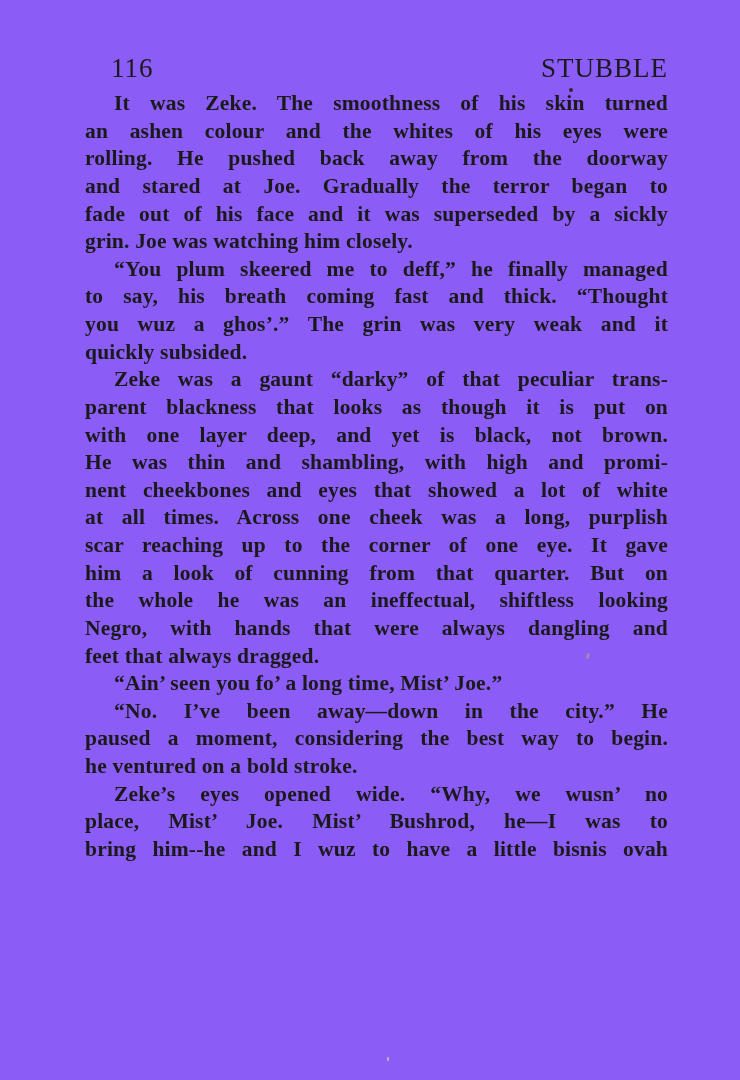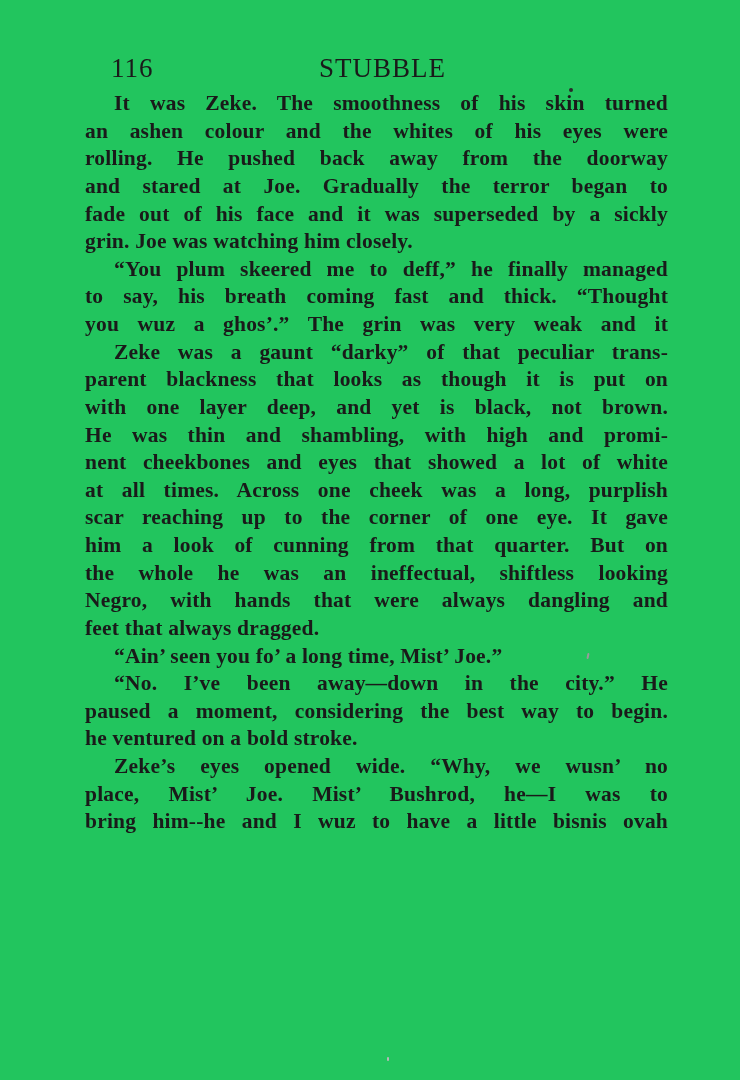--- a/index.html
+++ b/index.html
@@ -4,21 +4,21 @@
 <style>
   html, body {
     margin: 0;
     padding: 0;
     background: #ffffff;
   }
   .book-page {
     position: relative;
     width: 740px;
     height: 1080px;
-    background: #22c55e;
+    background: #8b5cf6;
     overflow: hidden;
     font-family: "Liberation Serif", "DejaVu Serif", serif;
     color: #1a1a1a;
   }
   .page-header {
     position: absolute;
     top: 54px;
     left: 85px;
     width: 583px;
     height: 28px;
@@ -29,21 +29,21 @@
     position: absolute;
     left: 26px;
     top: 0;
     letter-spacing: 1px;
   }
   .running-title {
     position: absolute;
     left: 0;
     width: 100%;
     top: 0;
-    text-align: center;
+    text-align: right;
     letter-spacing: 1px;
     padding-left: 12px;
     box-sizing: border-box;
   }
   .page-body {
     position: absolute;
     top: 90px;
     left: 85px;
     width: 583px;
     font-size: 21.5px;
@@ -106,20 +106,21 @@
       <span class="ln" style="display:block">an ashen colour and the whites of his eyes were</span>
       <span class="ln" style="display:block">rolling.  He pushed back away from the doorway</span>
       <span class="ln" style="display:block">and stared at Joe.  Gradually the terror began to</span>
       <span class="ln" style="display:block">fade out of his face and it was superseded by a sickly</span>
       <span class="ln end" style="display:block">grin.  Joe was watching him closely.</span>
     </p>
     <p>
       <span class="ln ind" style="display:block">“You plum skeered me to deff,” he finally managed</span>
       <span class="ln" style="display:block">to say, his breath coming fast and thick.  “Thought</span>
       <span class="ln" style="display:block">you wuz a ghos’.”  The grin was very weak and it</span>
+      <span class="ln end" style="display:block">quickly subsided.</span>
     </p>
     <p>
       <span class="ln ind" style="display:block">Zeke was a gaunt “darky” of that peculiar trans-</span>
       <span class="ln" style="display:block">parent blackness that looks as though it is put on</span>
       <span class="ln" style="display:block">with one layer deep, and yet is black, not brown.</span>
       <span class="ln" style="display:block">He was thin and shambling, with high and promi-</span>
       <span class="ln" style="display:block">nent cheekbones and eyes that showed a lot of white</span>
       <span class="ln" style="display:block">at all times.  Across one cheek was a long, purplish</span>
       <span class="ln" style="display:block">scar reaching up to the corner of one eye.  It gave</span>
       <span class="ln" style="display:block">him a look of cunning from that quarter.  But on</span>

